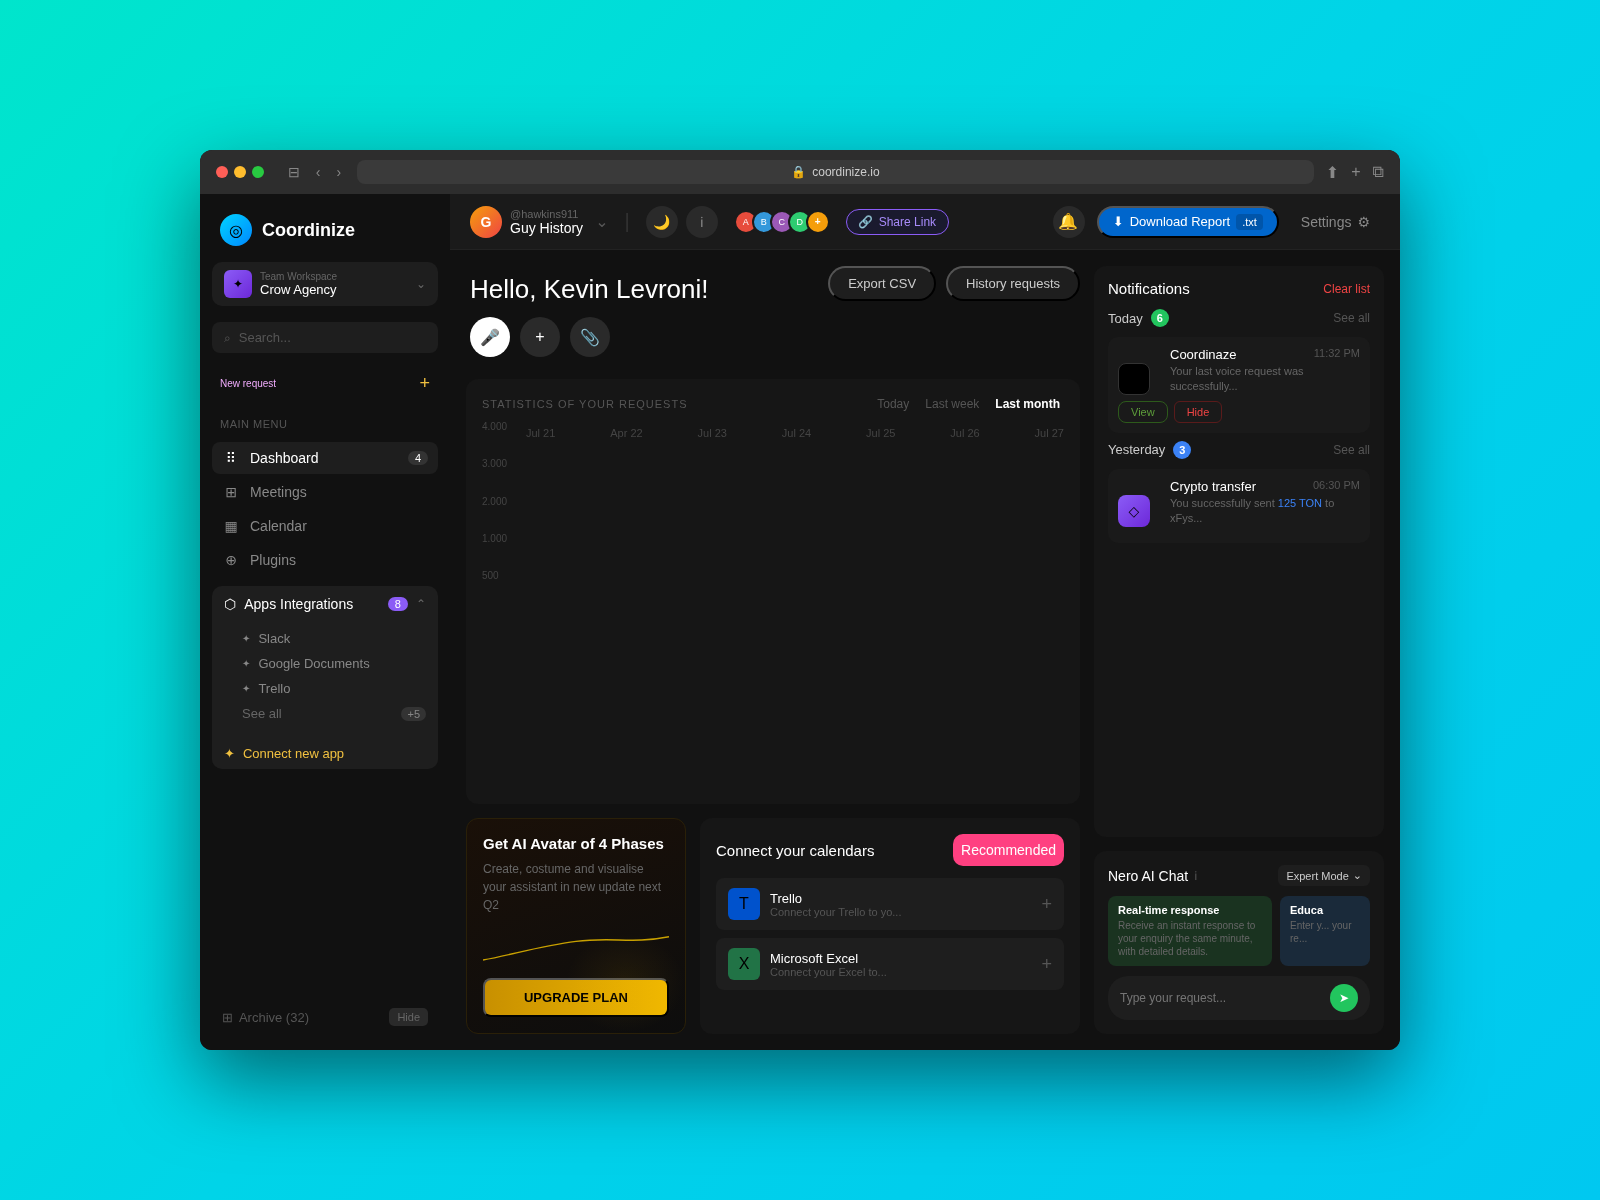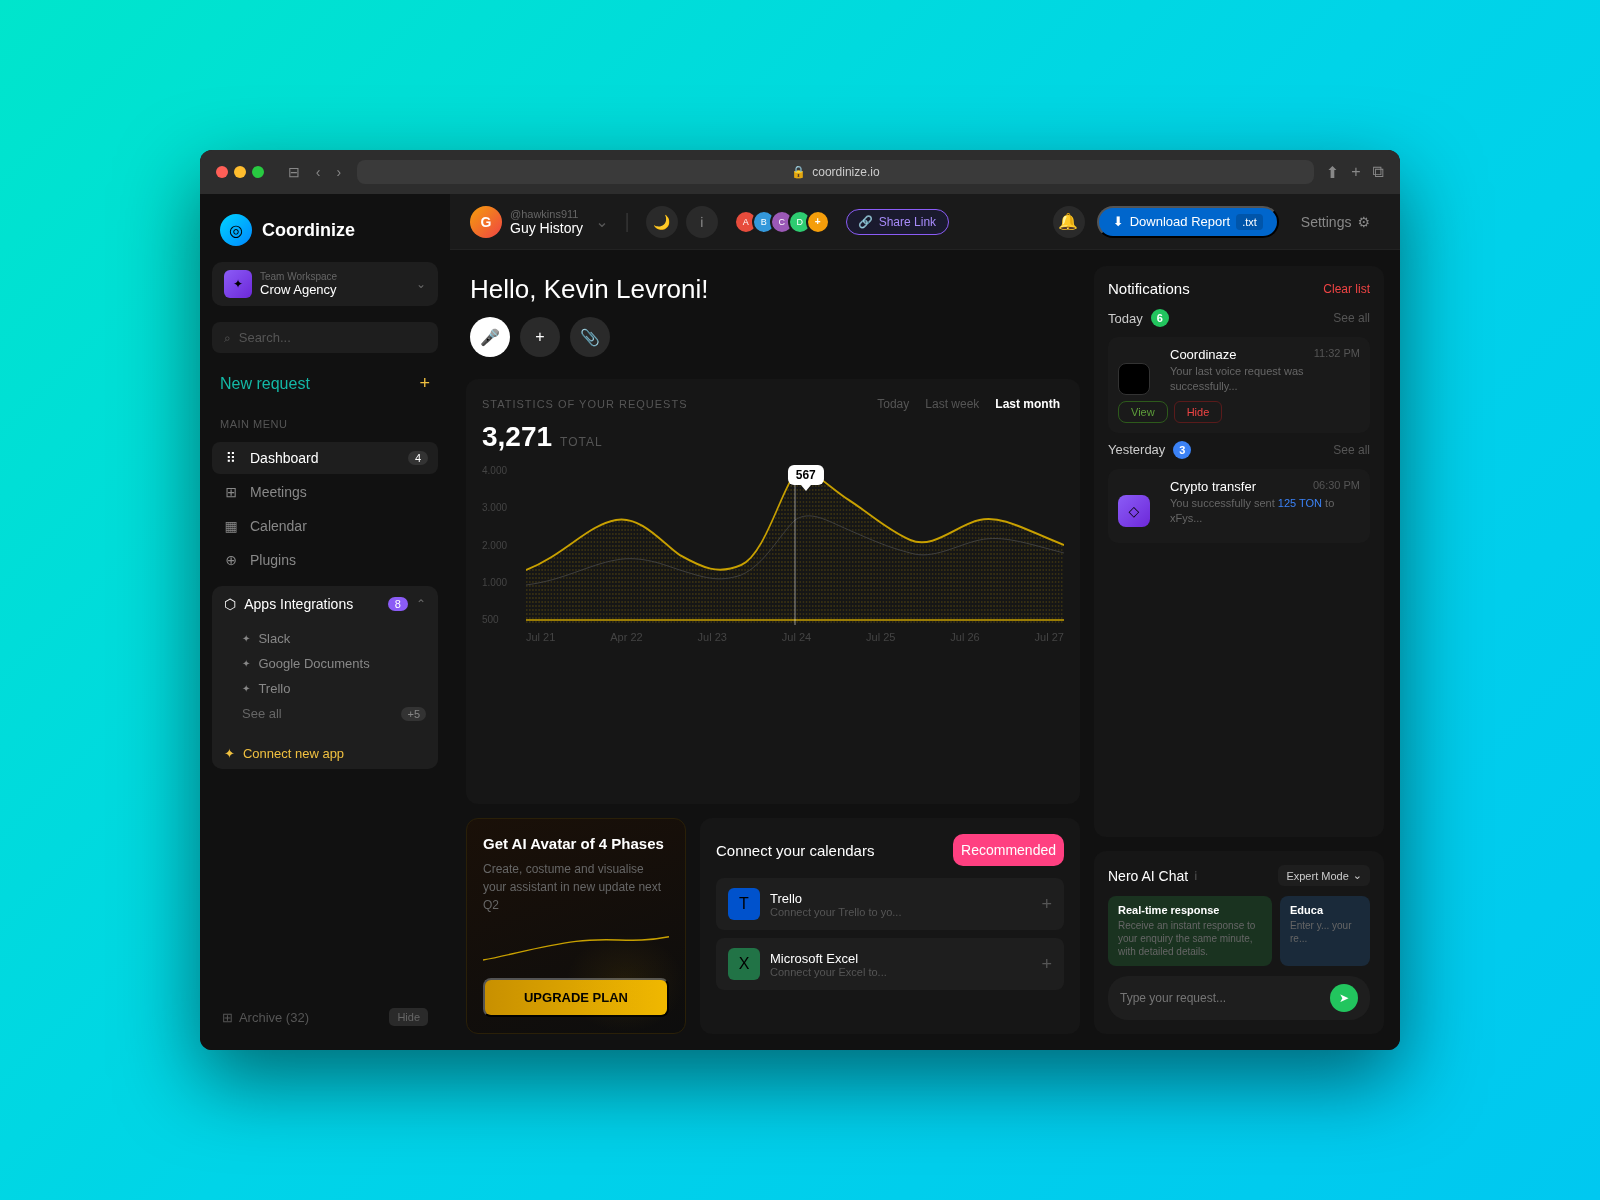--- a/index.html
+++ b/index.html
@@ -79,21 +79,21 @@
       padding: 8px 12px; display: flex; align-items: center; gap: 8px;
       margin-bottom: 16px; cursor: text;
     }
     .search-icon-s { color: #555; font-size: 12px; }
     .search-placeholder { color: #555; font-size: 13px; }
 
     .new-request-btn {
       display: flex; align-items: center; justify-content: space-between;
       padding: 4px 8px; margin-bottom: 16px; cursor: pointer;
     }
-    .nr-text { color: #14b8a6; font-size: 16px; font-weight: 500; }
+    .nr-text { color: #f0abfc; font-size: 10px; font-weight: 500; }
     .nr-plus { color: #f0c040; font-size: 18px; }
 
     .menu-section-label {
       color: #555; font-size: 11px; text-transform: uppercase;
       padding: 4px 8px; margin-bottom: 8px; letter-spacing: 0.5px;
     }
 
     .sidebar-item {
       display: flex; align-items: center; gap: 10px;
       padding: 8px 10px; border-radius: 8px; cursor: pointer;
@@ -608,76 +608,46 @@
 
           <div style="display:flex;align-items:flex-start;justify-content:space-between">
             <div class="hero-section">
               <div class="hero-greeting">Hello, Kevin Levroni!</div>
               <div class="hero-buttons">
                 <div class="hero-btn primary">🎤</div>
                 <div class="hero-btn">+</div>
                 <div class="hero-btn">📎</div>
               </div>
             </div>
+            <div class="action-buttons">
+              <button class="action-btn">Export CSV</button>
+              <button class="action-btn">History requests</button>
+            </div>
           </div>
 
           <div class="stats-card">
             <div class="stats-header">
               <span class="stats-title">STATISTICS OF YOUR REQUESTS</span>
               <div class="stats-period-btns">
                 <span class="period-btn">Today</span>
                 <span class="period-btn">Last week</span>
                 <span class="period-btn active">Last month</span>
               </div>
             </div>
-            <div class="stats-total">
-              <span class="stats-number">3,271</span>
-              <span class="stats-label">TOTAL</span>
-            </div>
 
             <div style="position:relative">
 
               <div style="position:absolute;left:0;top:0;height:160px;display:flex;flex-direction:column;justify-content:space-between;color:#444;font-size:10px;width:40px">
                 <span>4.000</span>
                 <span>3.000</span>
                 <span>2.000</span>
                 <span>1.000</span>
                 <span>500</span>
               </div>
 
-              <div class="chart-area" style="margin-left:44px">
-                
-                <div class="chart-tooltip" style="left:52%">
-                  <span>567</span>
-                </div>
-
-                <svg class="chart-svg" viewBox="0 0 700 160" preserveAspectRatio="none">
-
-                  <defs>
-                    <pattern id="dots" x="0" y="0" width="4" height="4" patternUnits="userSpaceOnUse">
-                      <circle cx="1" cy="1" r="0.8" fill="#c8a000" opacity="0.4"></circle>
-                    </pattern>
-                    <clipPath id="chartClip">
-                      <path d="M0,160 L0,105 C50,90 80,60 117,55 C150,50 180,80 200,90 C230,103 250,110 280,100 C310,90 330,30 350,8 C370,0 390,20 420,35 C450,50 470,65 500,75 C530,85 560,60 590,55 C620,50 650,65 700,80 L700,160 Z"></path>
-                    </clipPath>
-                  </defs>
-
-                  <rect x="0" y="0" width="700" height="160" fill="url(#dots)" clip-path="url(#chartClip)"></rect>
-
-                  <line x1="0" y1="155" x2="700" y2="155" stroke="#c8a000" stroke-width="1.5"></line>
-
-                  <path d="M0,105 C50,90 80,60 117,55 C150,50 180,80 200,90 C230,103 250,110 280,100 C310,90 330,30 350,8 C370,0 390,20 420,35 C450,50 470,65 500,75 C530,85 560,60 590,55 C620,50 650,65 700,80" fill="none" stroke="#c8a000" stroke-width="2"></path>
-
-                  <path d="M0,120 C50,115 80,100 117,95 C150,90 180,100 200,105 C230,112 250,118 280,110 C310,100 330,70 350,55 C370,45 390,55 420,65 C450,75 470,82 500,88 C530,95 560,80 590,75 C620,70 650,78 700,88" fill="none" stroke="#444" stroke-width="1"></path>
-
-                  <line x1="350" y1="8" x2="350" y2="160" stroke="#fff" stroke-width="1" opacity="0.6"></line>
-
-                  <circle cx="350" cy="8" r="4" fill="#fff" stroke="#fff" stroke-width="2"></circle>
-                </svg>
-              </div>
 
               <div class="chart-labels" style="margin-left:44px">
                 <span>Jul 21</span>
                 <span>Apr 22</span>
                 <span>Jul 23</span>
                 <span>Jul 24</span>
                 <span>Jul 25</span>
                 <span>Jul 26</span>
                 <span>Jul 27</span>
               </div>

